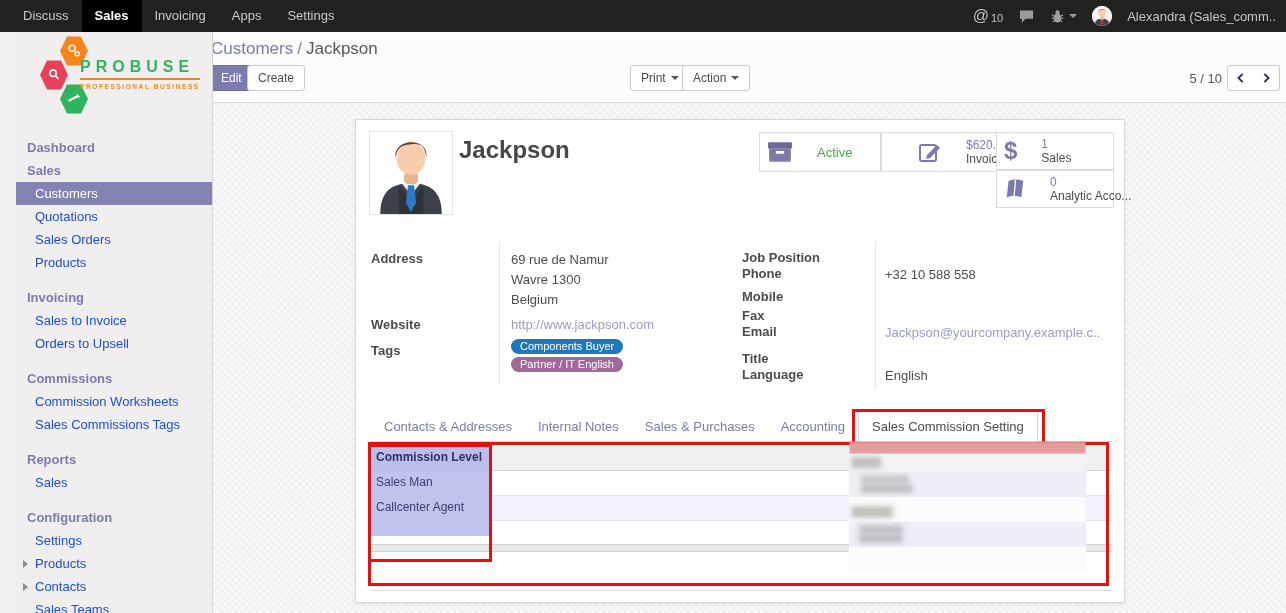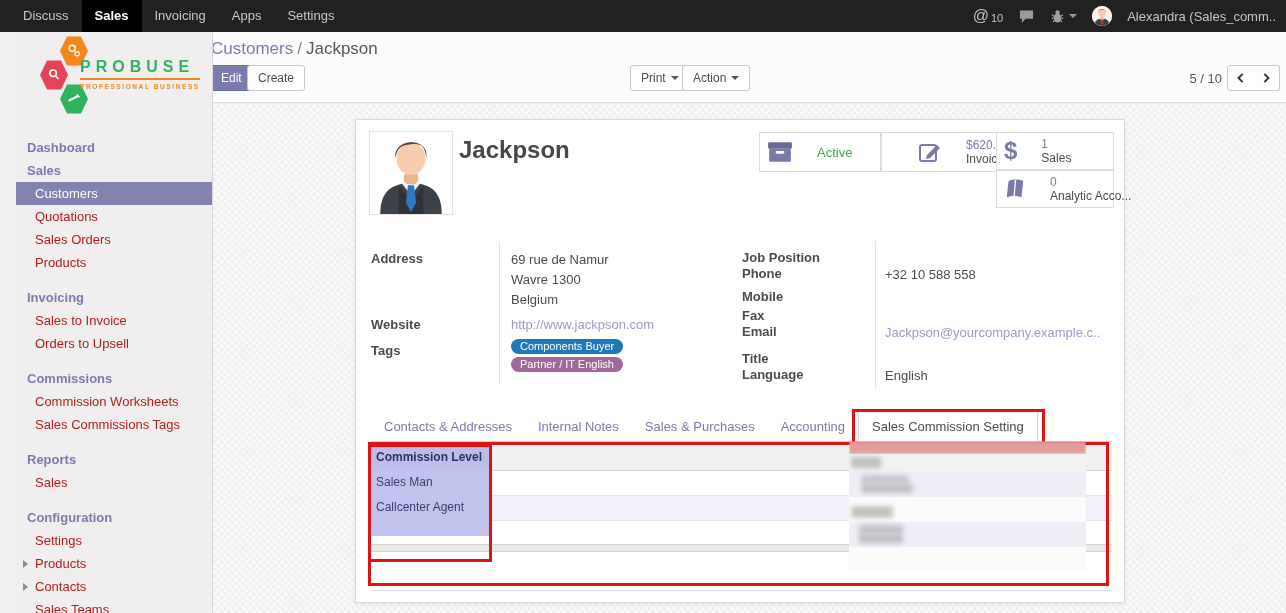--- a/index.html
+++ b/index.html
@@ -37,21 +37,21 @@
   .hex-orange { left:44px; top:4px;  background:#f5861f; }
   .hex-red    { left:24px; top:28px; background:#e8425a; }
   .hex-green  { left:44px; top:52px; background:#2fb45e; }
   .brandtext { position:absolute; left:64px; top:26px; }
   .brand { font-size:16px; font-weight:bold; letter-spacing:5px; color:#2fb45e;
     border-bottom:2px solid #f5861f; padding-bottom:2px; }
   .tagline { font-size:6.5px; letter-spacing:1.6px; color:#ef8b1d; font-weight:bold; margin-top:3px; }
 
   .side-h { color:#7c7bad; font-weight:bold; font-size:13px; padding:4px 0 4px 11px; margin-top:4px; cursor:pointer; }
   .side-h.first { margin-top:12px; }
-  .side-i { font-size:13px; color:#b91c1c; padding:4px 0 4px 19px; position:relative; cursor:pointer; }
+  .side-i { font-size:13px; color:#1d4ed8; padding:4px 0 4px 19px; position:relative; cursor:pointer; }
   .side-i.selected { background:#8482b0; color:#fff; }
   .side-arrow { position:absolute; left:7px; top:8px; width:0; height:0;
     border-top:4px solid transparent; border-bottom:4px solid transparent; border-left:5px solid #8d8d8d; }
 
   
   .main { position:absolute; top:32px; left:197px; right:0; bottom:0;
     background:
       repeating-linear-gradient(45deg, rgba(255,255,255,.5) 0 2px, rgba(0,0,0,0) 2px 5px),
       repeating-linear-gradient(-45deg, rgba(255,255,255,.4) 0 2px, rgba(0,0,0,0) 2px 5px),
       #f1efef; }

